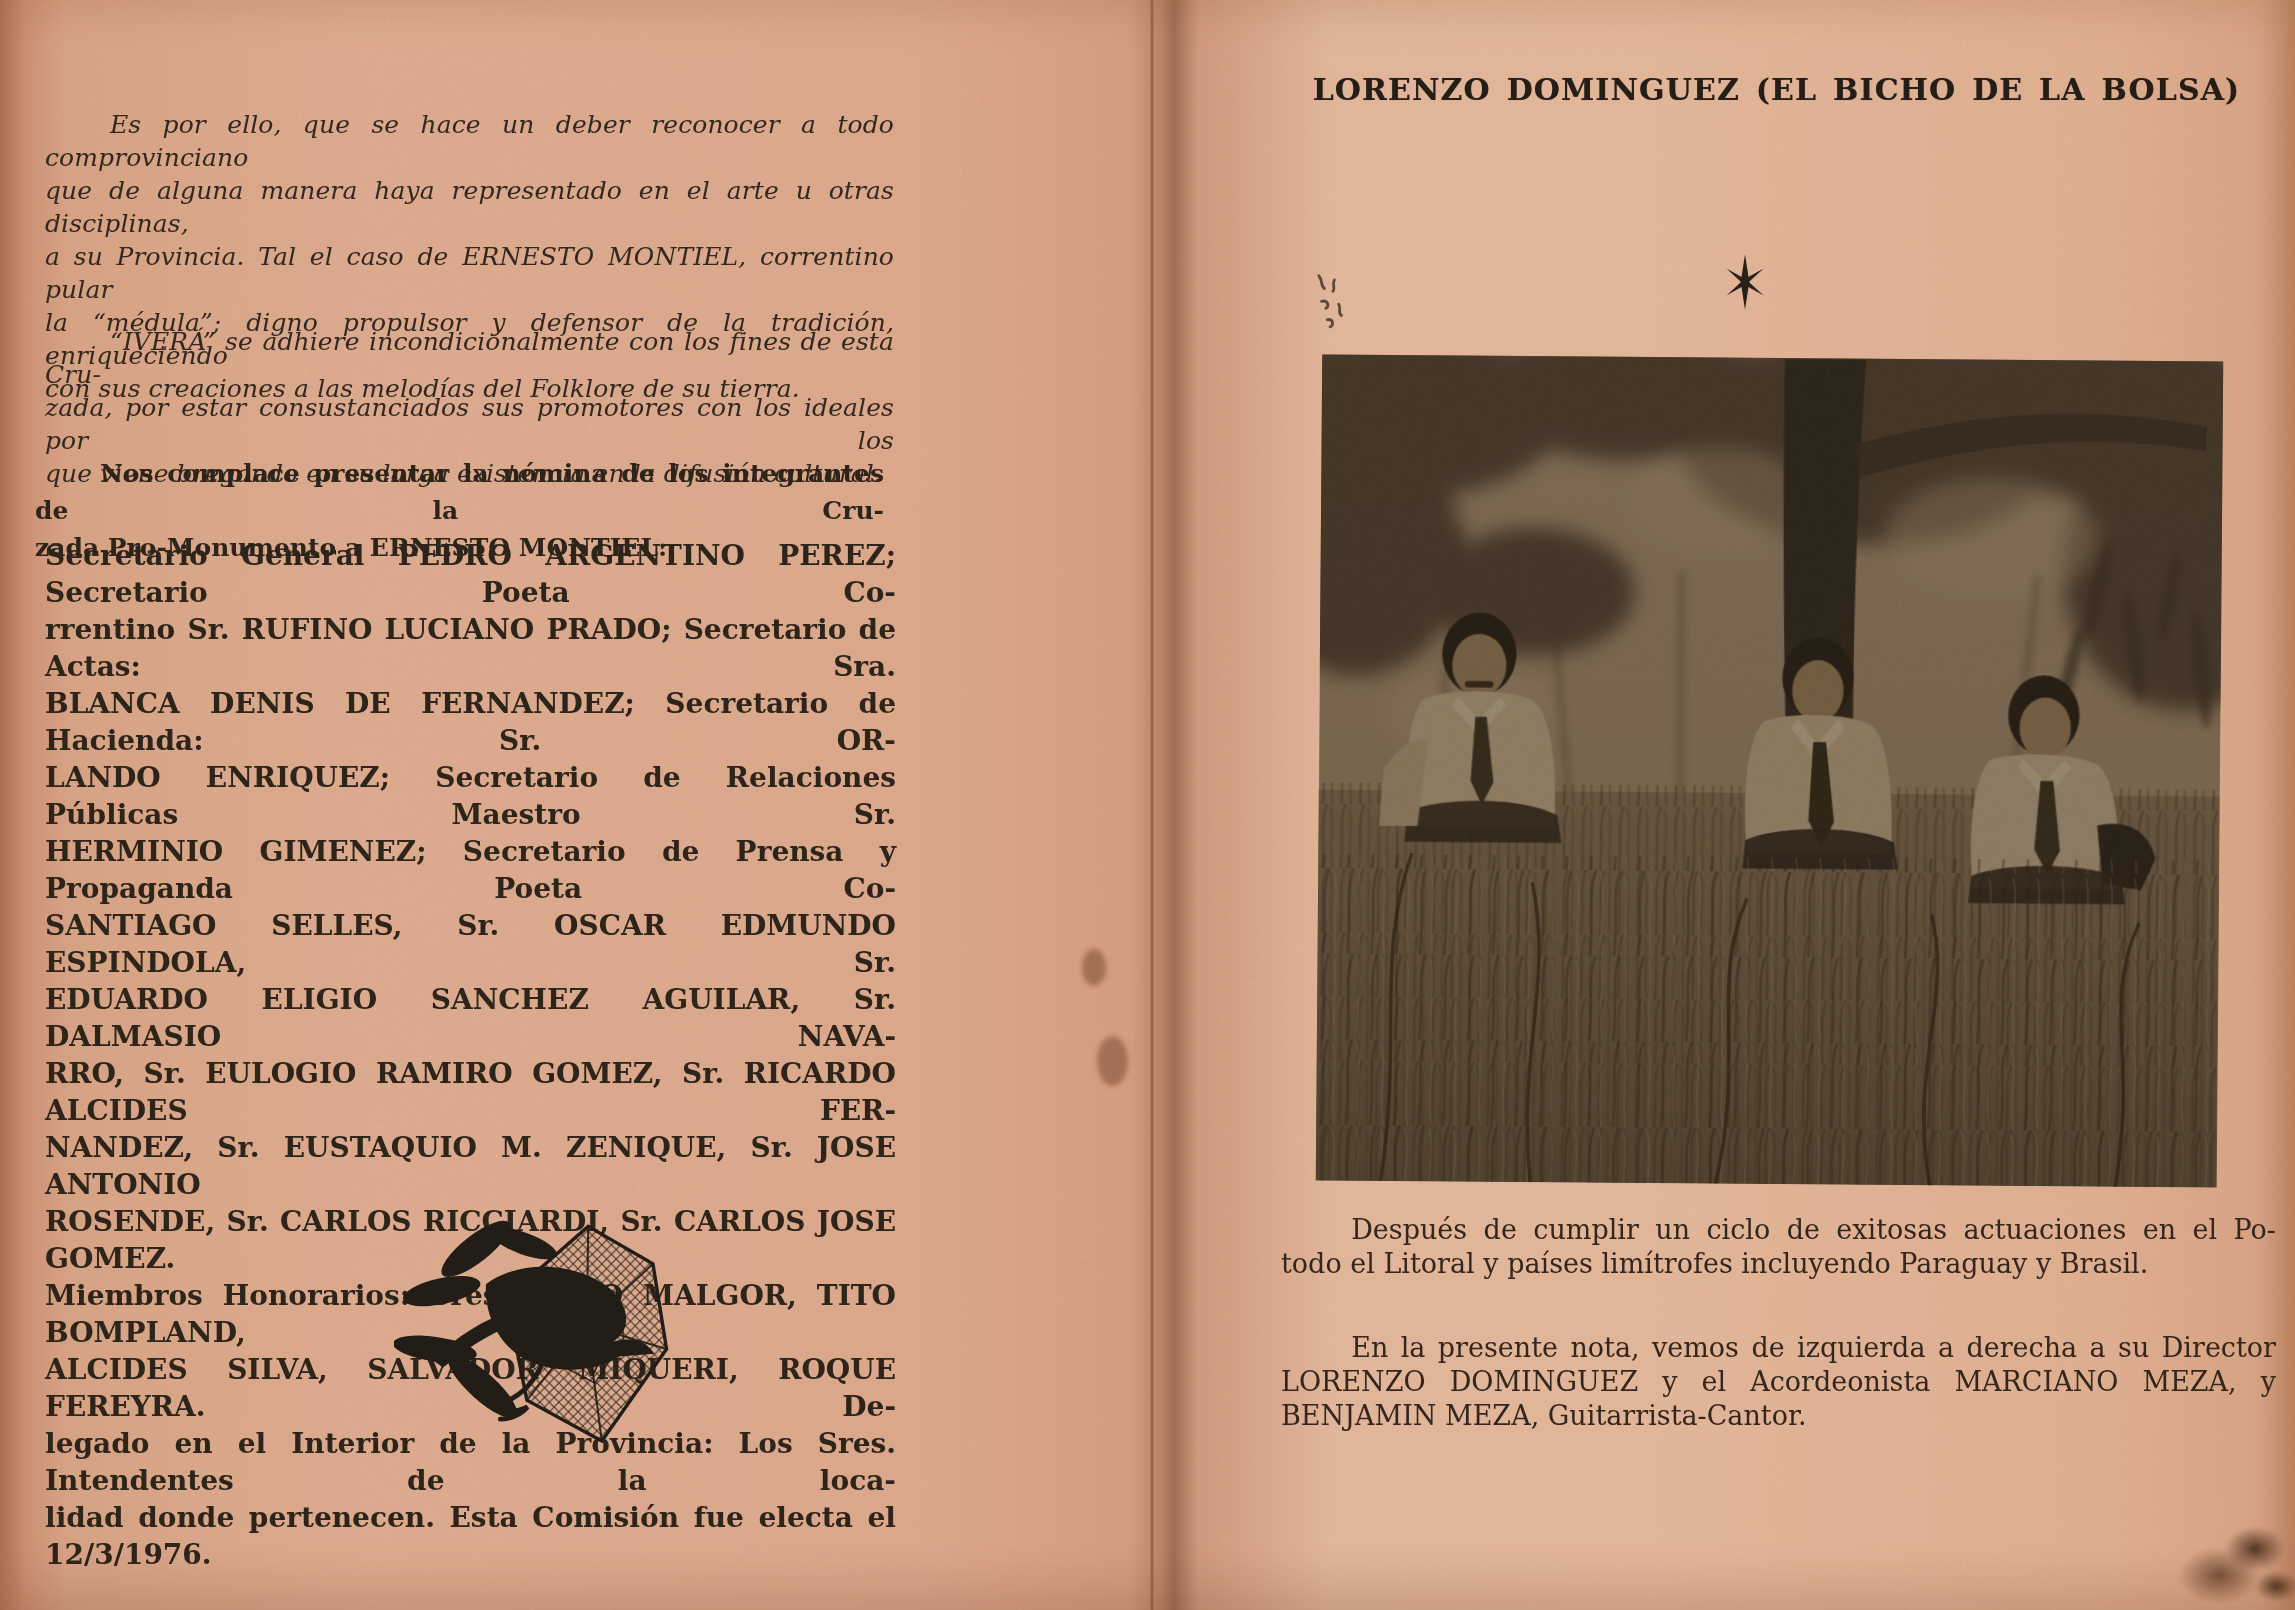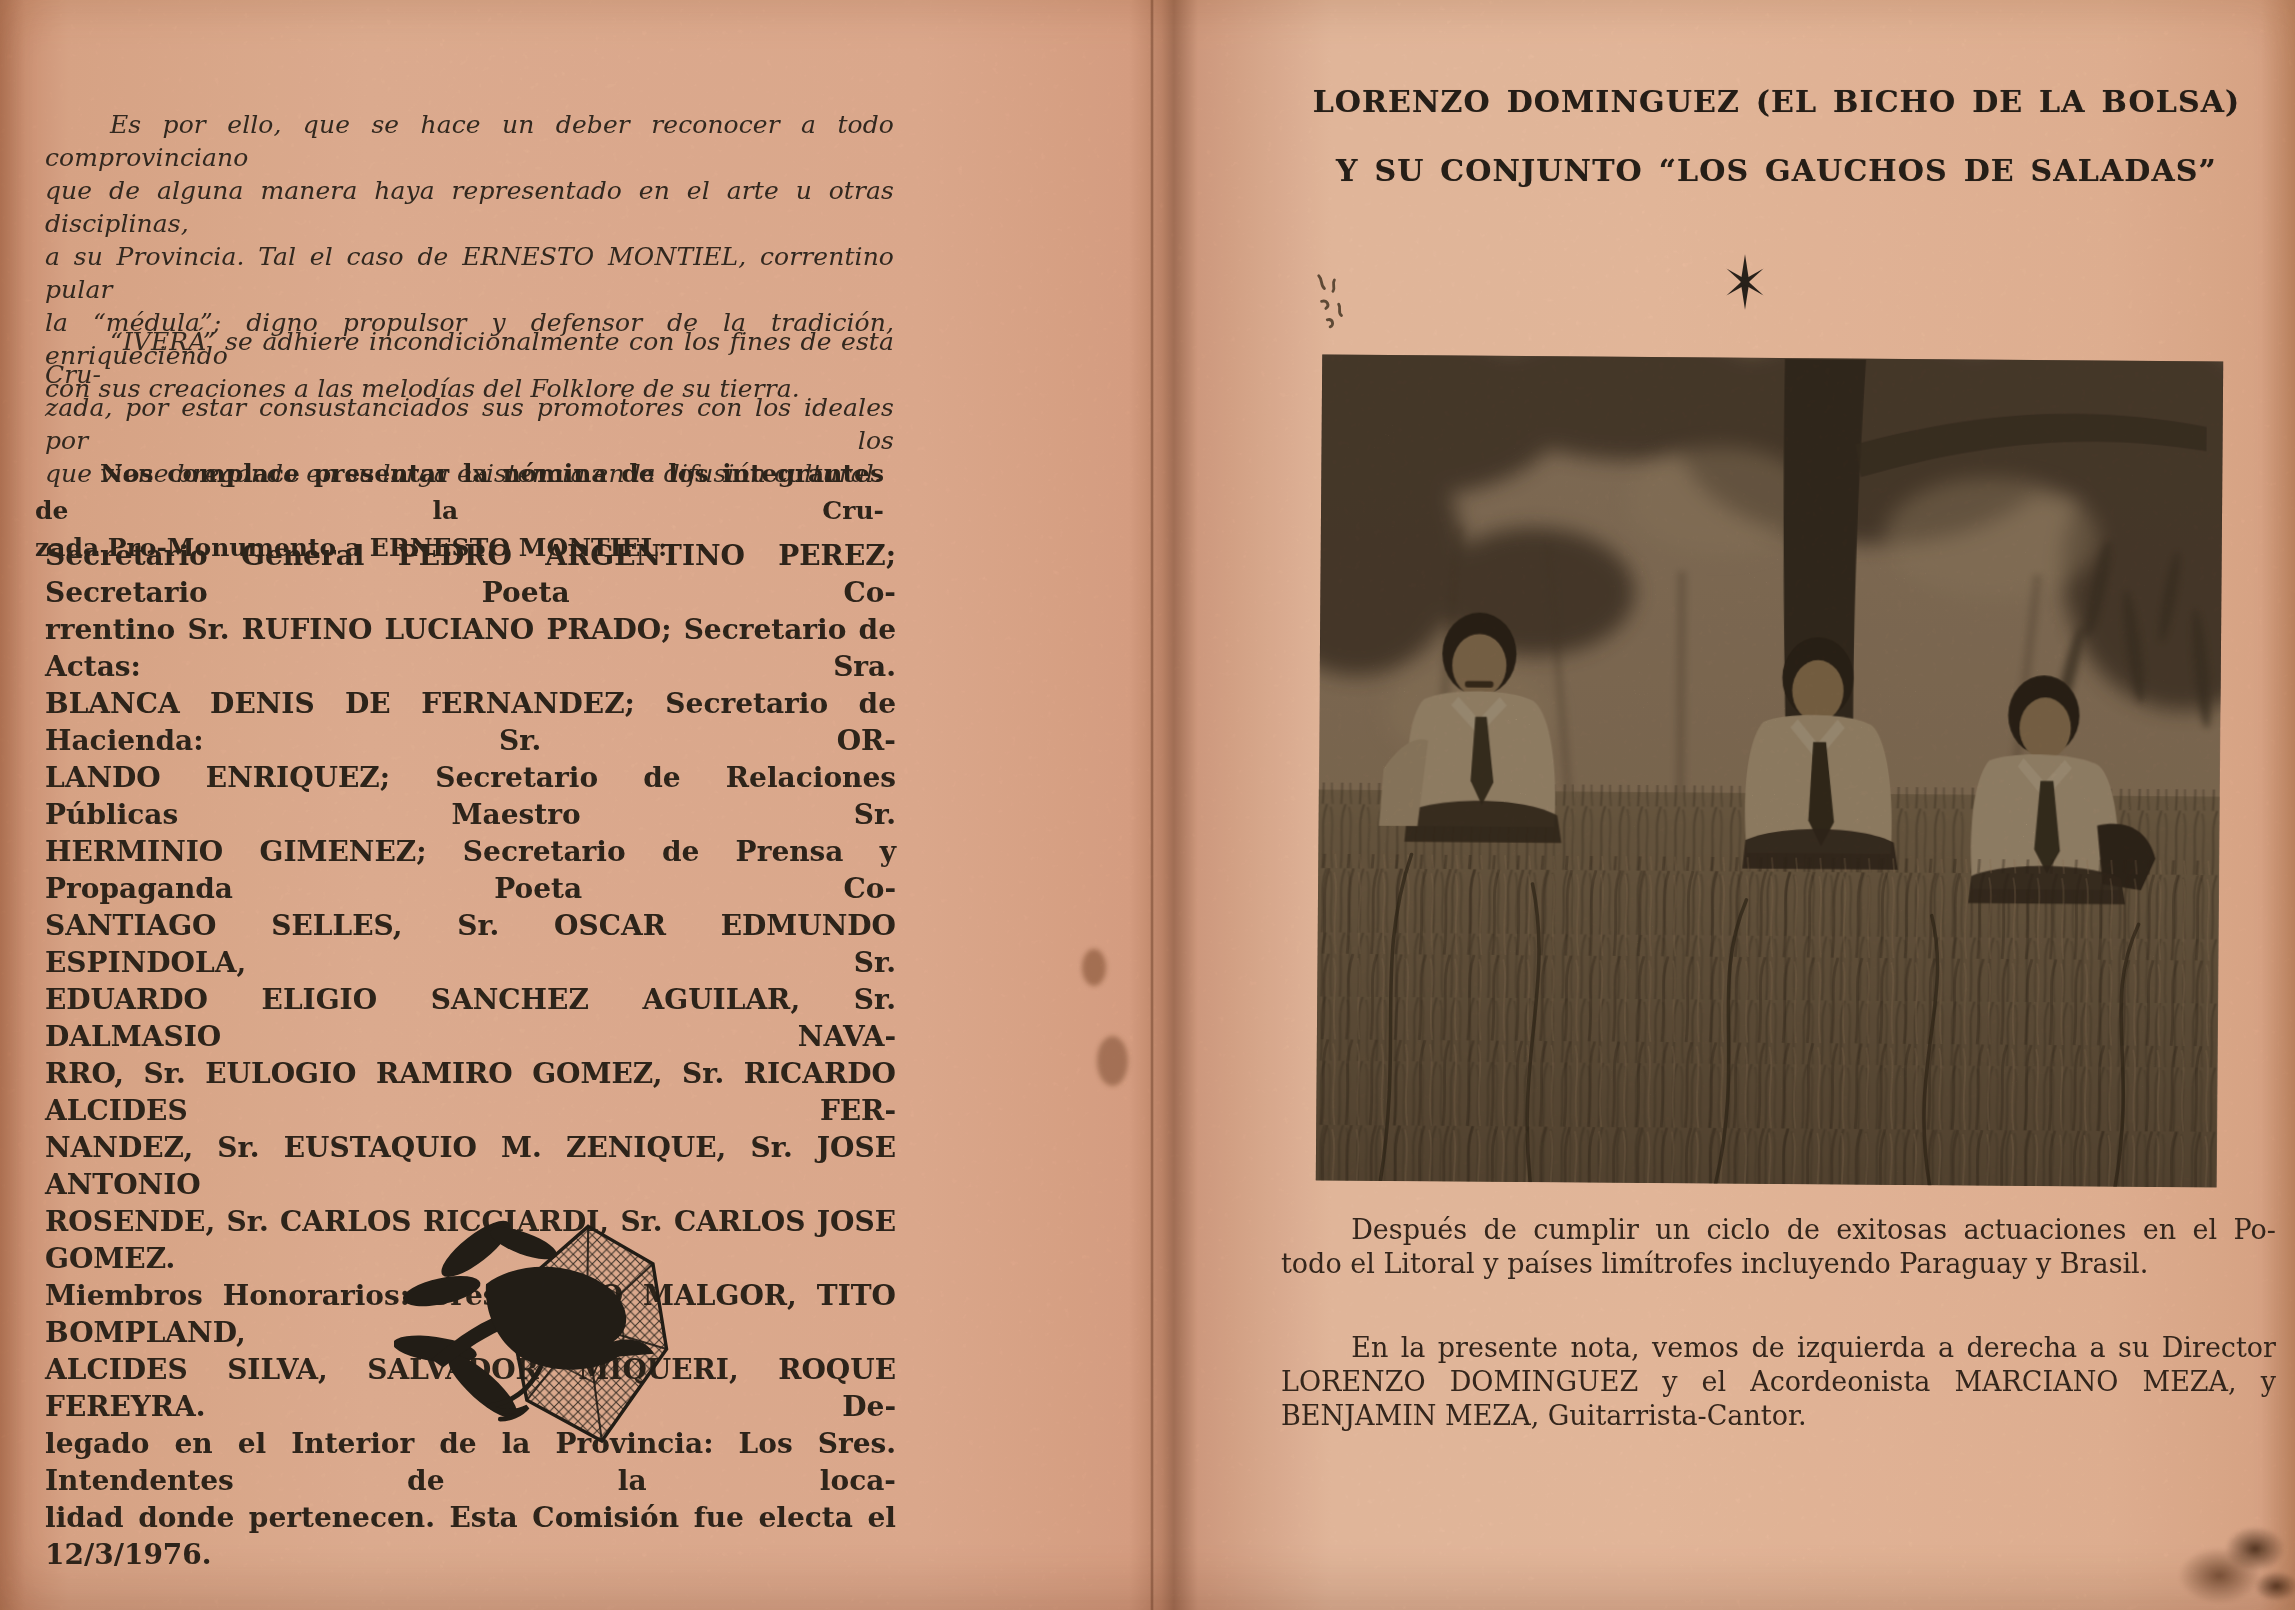--- a/index.html
+++ b/index.html
@@ -128,22 +128,21 @@
         </g>
       </svg>
     </div>
 
     <div class="stain" style="left:1082px;top:949px;width:24px;height:37px;background:rgba(108,58,26,.45);"></div>
     <div class="stain" style="left:1097px;top:1036px;width:31px;height:50px;background:rgba(96,50,22,.4);"></div>
   </div>
 
   <div class="abs" style="left:1213px;top:0;width:1082px;height:1610px;">
 
-    <div class="abs title-line" style="left:64px;top:84px;">LORENZO DOMINGUEZ (EL BICHO DE LA BOLSA)</div>
-    <div class="abs title-line" style="left:64px;top:153px;">Y SU CONJUNTO “LOS GAUCHOS DE SALADAS”</div>
+    <div class="abs title-line" style="left:64px;top:72px;">LORENZO DOMINGUEZ (EL BICHO DE LA BOLSA)</div>
 
     <div class="abs" style="left:512px;top:254px;width:40px;height:56px;">
       <svg width="40" height="56" viewBox="0 0 56 78">
         <g fill="#2a231c">
           <path d="M28 0 L34 39 L28 78 L22 39 Z"></path>
           <path d="M2 20 L30 36 L54 58 L26 42 Z"></path>
           <path d="M54 20 L26 36 L2 58 L30 42 Z"></path>
         </g>
       </svg>
     </div>

